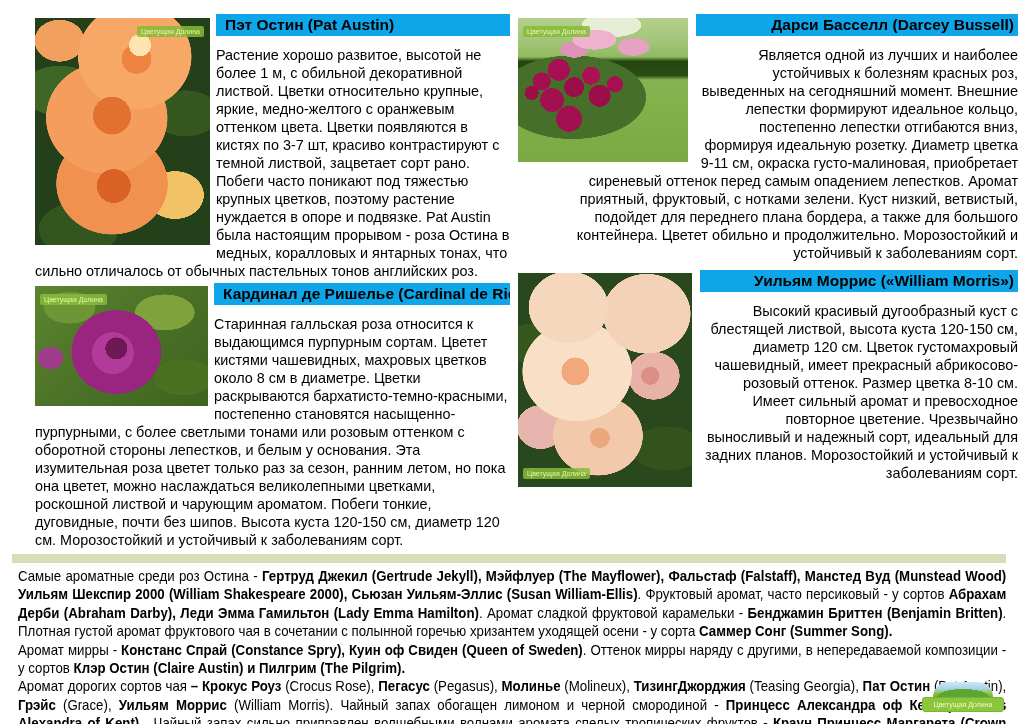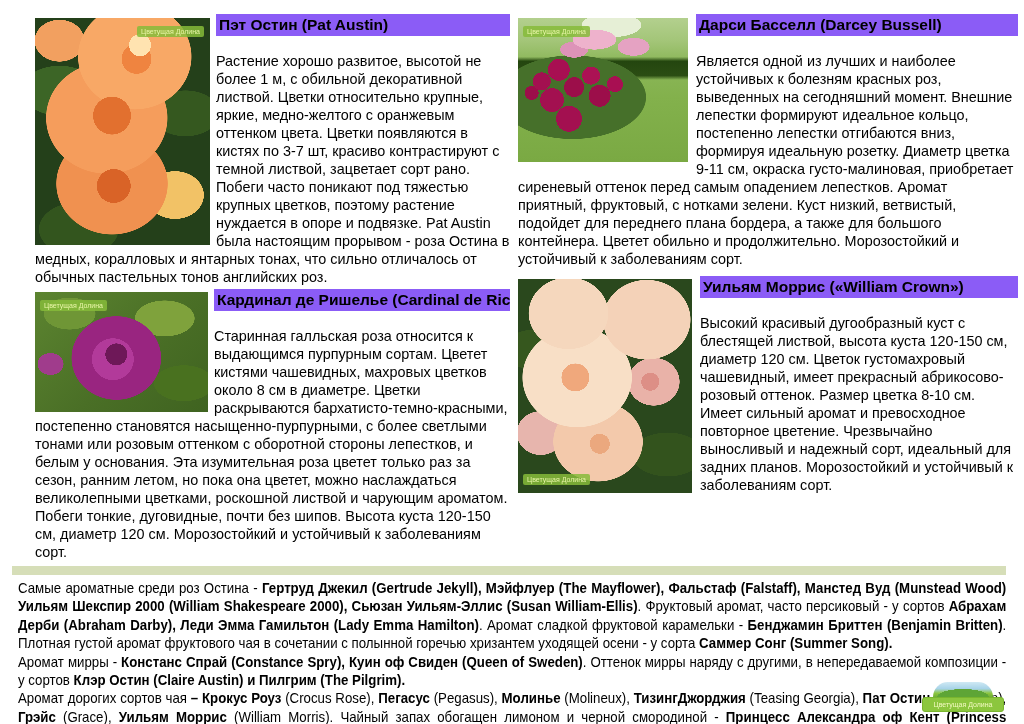--- a/index.html
+++ b/index.html
@@ -8,33 +8,33 @@
     background:#ffffff;
     font-family:"Liberation Sans", sans-serif;
     color:#000;
     overflow:hidden;
     position:relative;
   }
   .page { position:relative; width:1024px; height:724px; padding-top:14px; }
 
   .columns { display:flex; margin-left:35px; min-height:487px; }
   .col-left  { width:475px; margin-right:8px; }
-  .col-right { width:500px; }
+  .col-right { width:500px;text-align:right; }
 
   .entry { display:flow-root; }
   .entry + .entry { margin-top:3px; }
 
   .title {
     overflow:hidden;              
-    background:#8b5cf6;
+    background:#0ea5e9;
     font-size:15.5px;
     font-weight:bold;
     line-height:22px;
-    padding:0 4px 0 3px;
-    margin-bottom:16px;
+    padding:0 4px 0 9px;
+    margin-bottom:10px;
     white-space:nowrap;
   }
   .body {
     font-size:14.4px;
     line-height:18px;
   }
 
   .photo { float:left; position:relative; background:#24401a; }
   .ph-pat      { width:175px; height:227px; margin:4px 6px 4px 0; }
   .ph-darcey   { width:170px; height:144px; margin:4px 8px 4px 0; }
@@ -184,21 +184,21 @@
           <span class="wm wm-tl">Цветущая Долина</span>
         </div>
         <h2 class="title">Дарси Басселл (Darcey Bussell)</h2>
         <p class="body">Является одной из лучших и наиболее устойчивых к болезням красных роз, выведенных на сегодняшний момент. Внешние лепестки формируют идеальное кольцо, постепенно лепестки отгибаются вниз, формируя идеальную розетку. Диаметр цветка 9-11 см, окраска густо-малиновая, приобретает сиреневый оттенок перед самым опадением лепестков. Аромат приятный, фруктовый, с нотками зелени. Куст низкий, ветвистый, подойдет для переднего плана бордера, а также для большого контейнера. Цветет обильно и продолжительно. Морозостойкий и устойчивый к заболеваниям сорт.</p>
       </section>
 
       <section class="entry" style="margin-top:8px">
         <div class="photo ph-william">
           <span class="wm wm-bl">Цветущая Долина</span>
         </div>
-        <h2 class="title">Уильям Моррис («William Crown»)</h2>
+        <h2 class="title">Уильям Моррис («William Morris»)</h2>
         <p class="body">Высокий красивый дугообразный куст с блестящей листвой, высота куста 120-150 см, диаметр 120 см. Цветок густомахровый чашевидный, имеет прекрасный абрикосово-розовый оттенок. Размер цветка 8-10 см. Имеет сильный аромат и превосходное повторное цветение. Чрезвычайно выносливый и надежный сорт, идеальный для задних планов. Морозостойкий и устойчивый к заболеваниям сорт.</p>
       </section>
     </div>
 
   </div>
 
   <div class="divider"></div>
 
   <div class="footer">
     <div class="footer-inner" id="footer-block">

